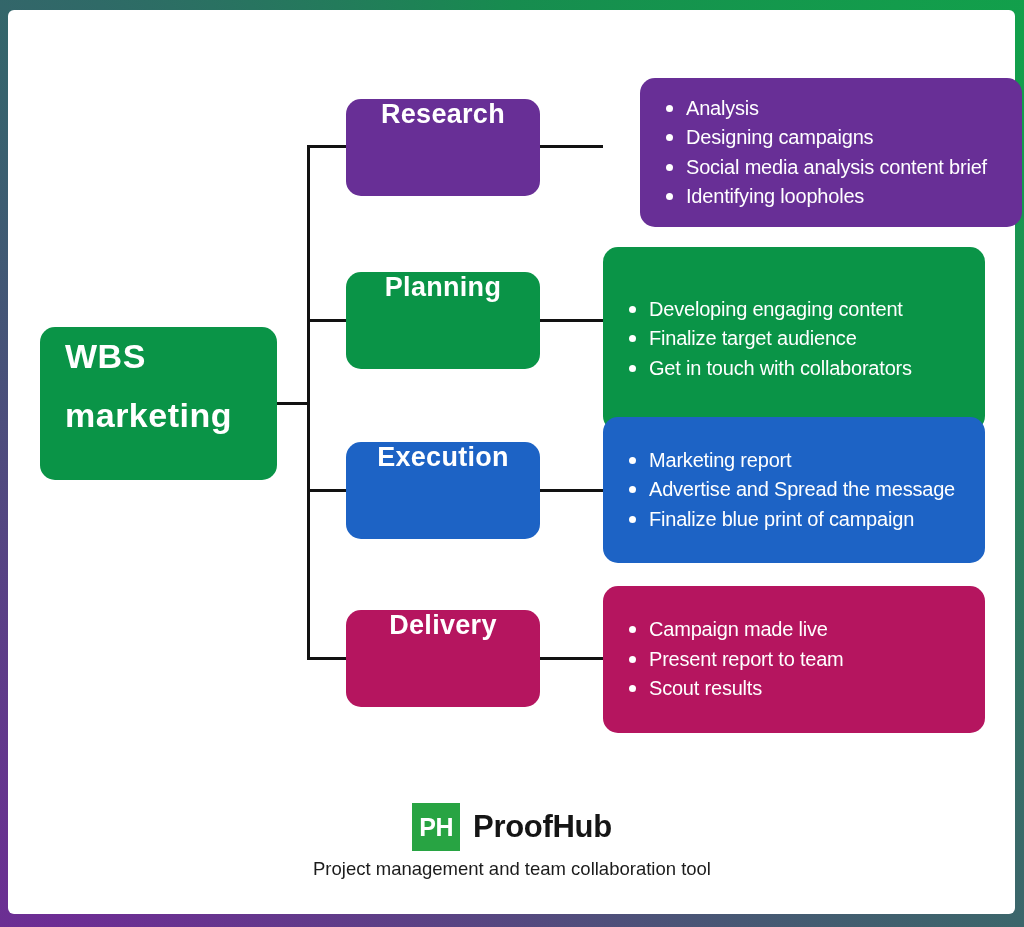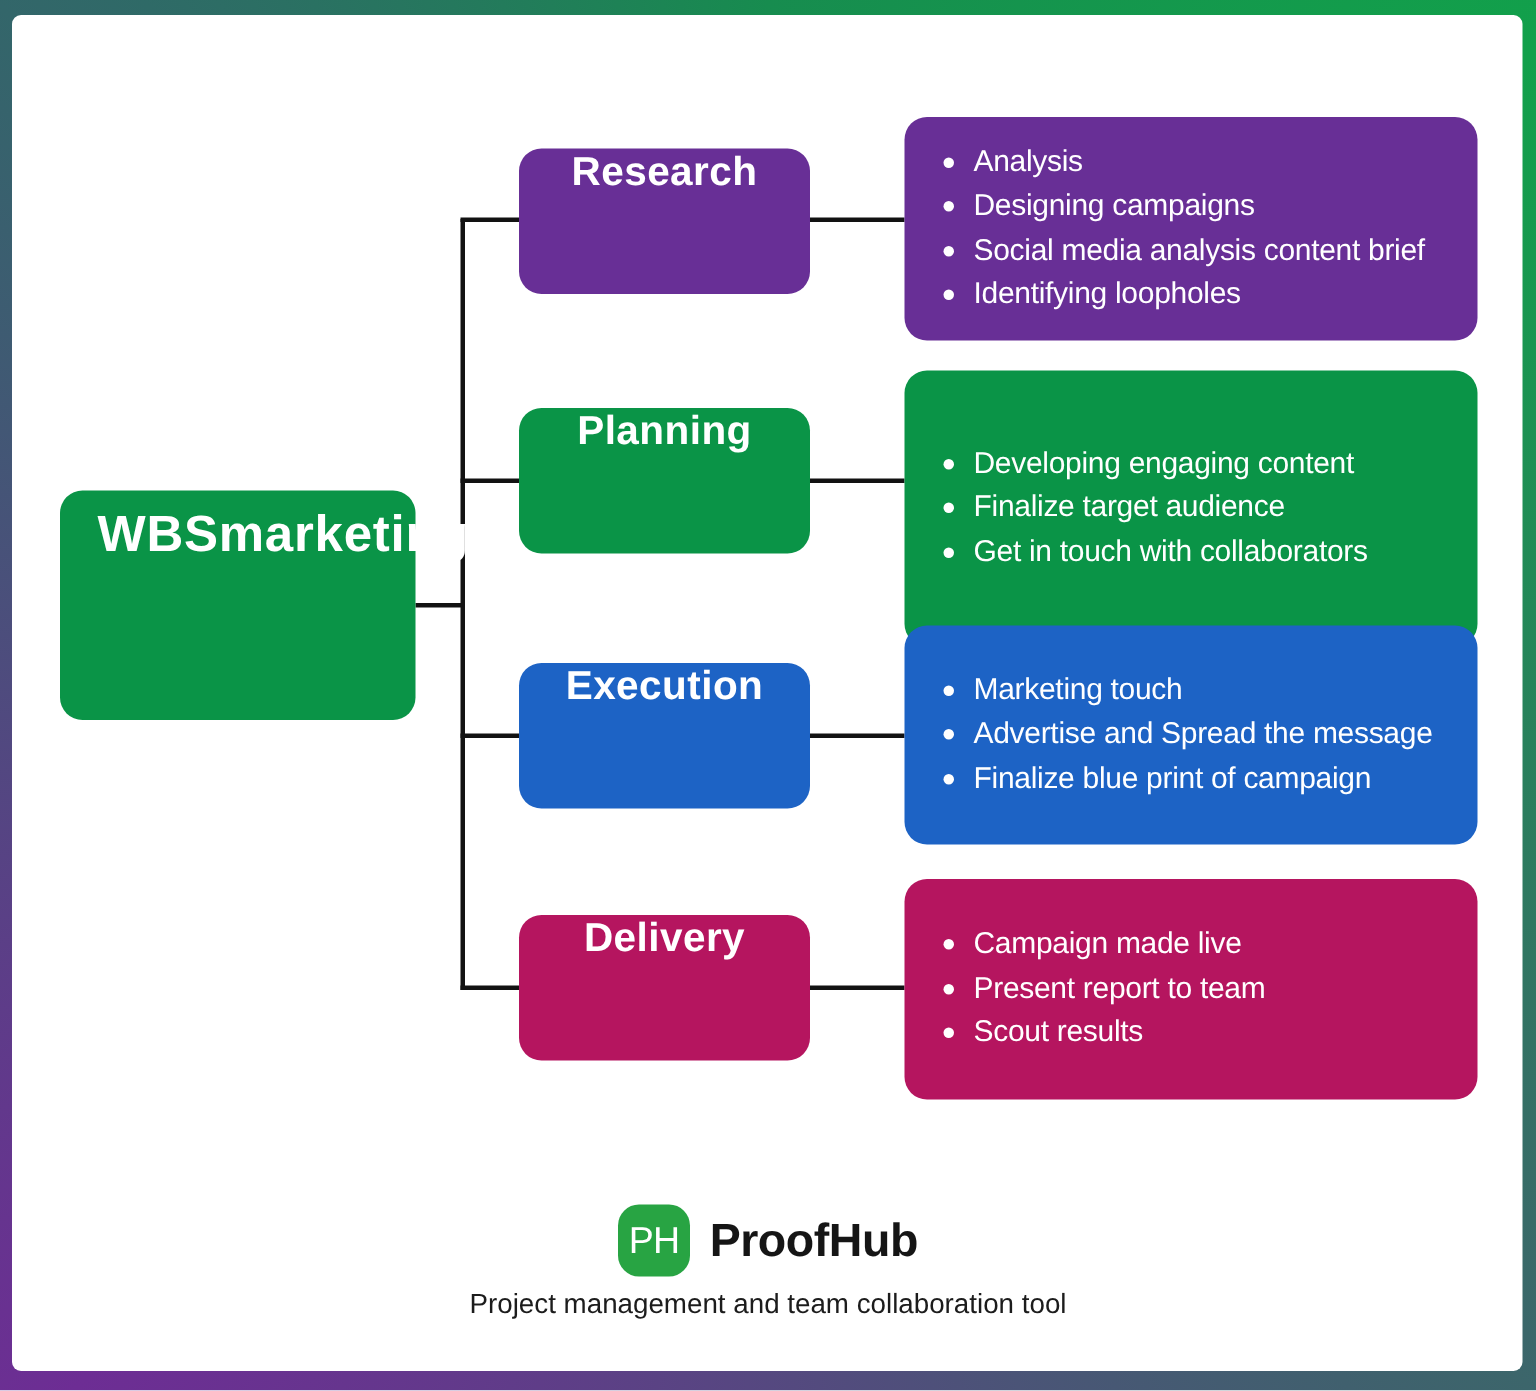--- a/index.html
+++ b/index.html
@@ -11,21 +11,21 @@
   .panel{position:absolute;left:8px;top:10px;right:9px;bottom:13px;background:#ffffff;border-radius:6px;}
   .line{position:absolute;}
   .line.h{height:3px;}
   .line.v{width:3px;}
   .node{
     position:absolute;border-radius:15px;color:#fff;
     display:flex;align-items:flex-start;justify-content:center;
   }
   .root{
     left:40px;top:327px;width:237px;height:153px;
-    flex-direction:row;align-items:flex-start;justify-content:flex-start;
+    flex-direction:column;align-items:flex-start;justify-content:flex-start;
     padding-left:25px;box-sizing:border-box;
   }
   .root-line{font-size:34px;font-weight:700;line-height:59px;letter-spacing:0.5px;}
   .branch{left:346px;width:194px;height:97px;font-size:27px;font-weight:700;letter-spacing:0.3px;}
   .detail{
     position:absolute;left:603px;width:382px;border-radius:15px;color:#fff;
     display:flex;flex-direction:column;justify-content:center;
     padding:0 10px 0 24px;box-sizing:border-box;
   }
   .detail ul{margin:0;padding:0;list-style:none;}
@@ -35,23 +35,23 @@
   }
   .detail li::before{
     content:"";position:absolute;left:2px;top:11px;width:7px;height:7px;
     border-radius:50%;background:#ffffff;
   }
   .footer-row{
     position:absolute;left:0;top:801px;width:1024px;height:52px;
     display:flex;align-items:center;justify-content:center;gap:13px;
   }
   .logo-square{
-    width:48px;height:48px;border-radius:14px;
+    width:48px;height:48px;border-radius:0;
     display:flex;align-items:center;justify-content:center;
-    color:#fff;font-size:25px;font-weight:400;letter-spacing:-0.5px;
+    color:#fff;font-size:25px;font-weight:700;letter-spacing:-0.5px;
   }
   .brand{font-size:31px;font-weight:700;color:#151515;letter-spacing:-0.3px;}
   .tagline{
     position:absolute;left:0;top:858px;width:1024px;text-align:center;
     font-size:18.5px;color:#1c1c1c;
   }
 </style>
 </head>
 <body>
 
@@ -81,38 +81,38 @@
   <div class="node branch" style="top: 272px; background: rgb(10, 148, 71);">
     <span>Planning</span>
   </div>
   <div class="node branch" style="top: 610px; background: rgb(181, 21, 95);">
     <span>Delivery</span>
   </div>
   <div class="node branch" style="top: 442px; background: rgb(29, 99, 197);">
     <span>Execution</span>
   </div>
 
-  <div class="detail" style="top: 78px; height: 149px; background: rgb(104, 47, 150);">
+  <div class="detail" style="top: 78px; height: 149px; background: rgb(104, 47, 150); margin-left: 37px;">
     <ul>
       <li>Analysis</li>
       <li>Designing campaigns</li>
       <li>Social media analysis content brief</li>
       <li>Identifying loopholes</li>
     </ul>
   </div>
   <div class="detail" style="top: 247px; height: 184px; background: rgb(10, 148, 71);">
     <ul>
       <li>Developing engaging content</li>
       <li>Finalize target audience</li>
       <li>Get in touch with collaborators</li>
     </ul>
   </div>
   <div class="detail" style="top: 417px; height: 146px; background: rgb(29, 99, 197);">
     <ul>
-      <li>Marketing touch</li>
+      <li>Marketing report</li>
       <li>Advertise and Spread the message</li>
       <li>Finalize blue print of campaign</li>
     </ul>
   </div>
   <div class="detail" style="top: 586px; height: 147px; background: rgb(181, 21, 95);">
     <ul>
       <li>Campaign made live</li>
       <li>Present report to team</li>
       <li>Scout results</li>
     </ul>

